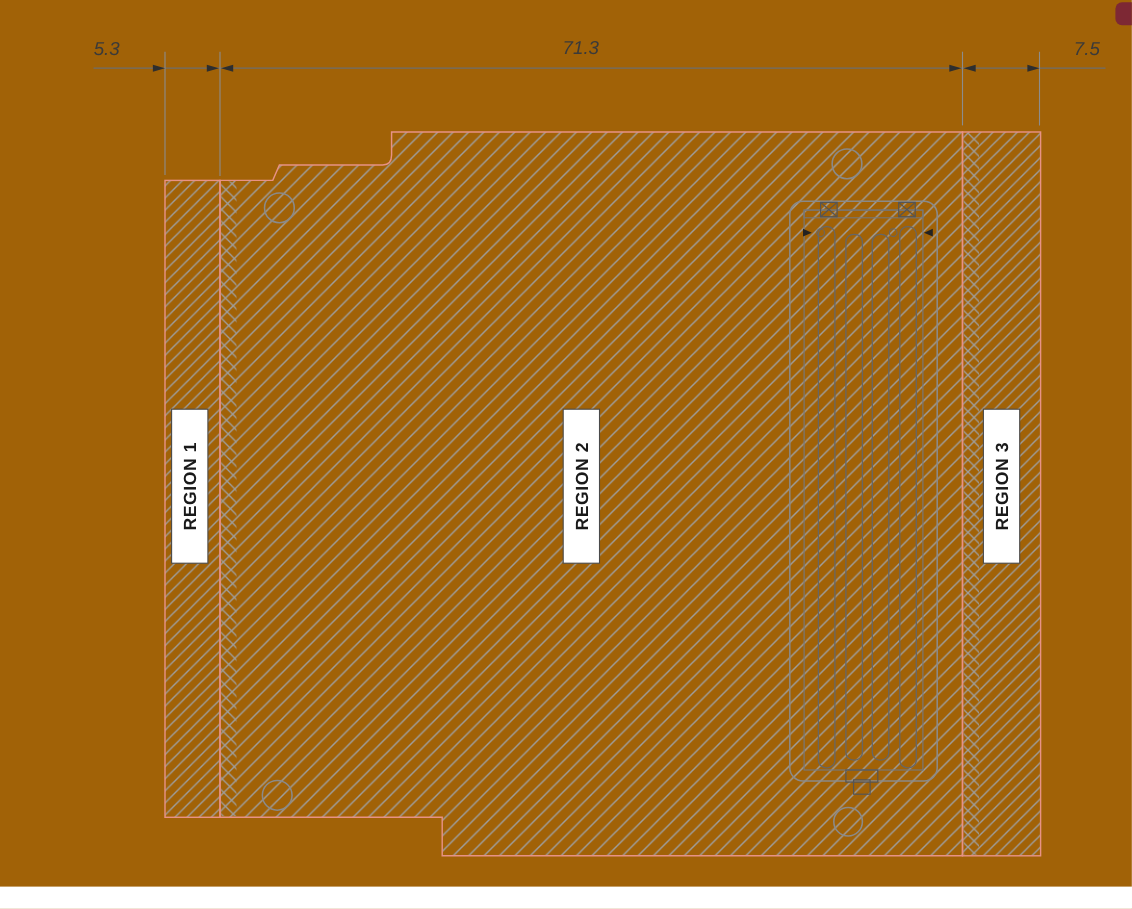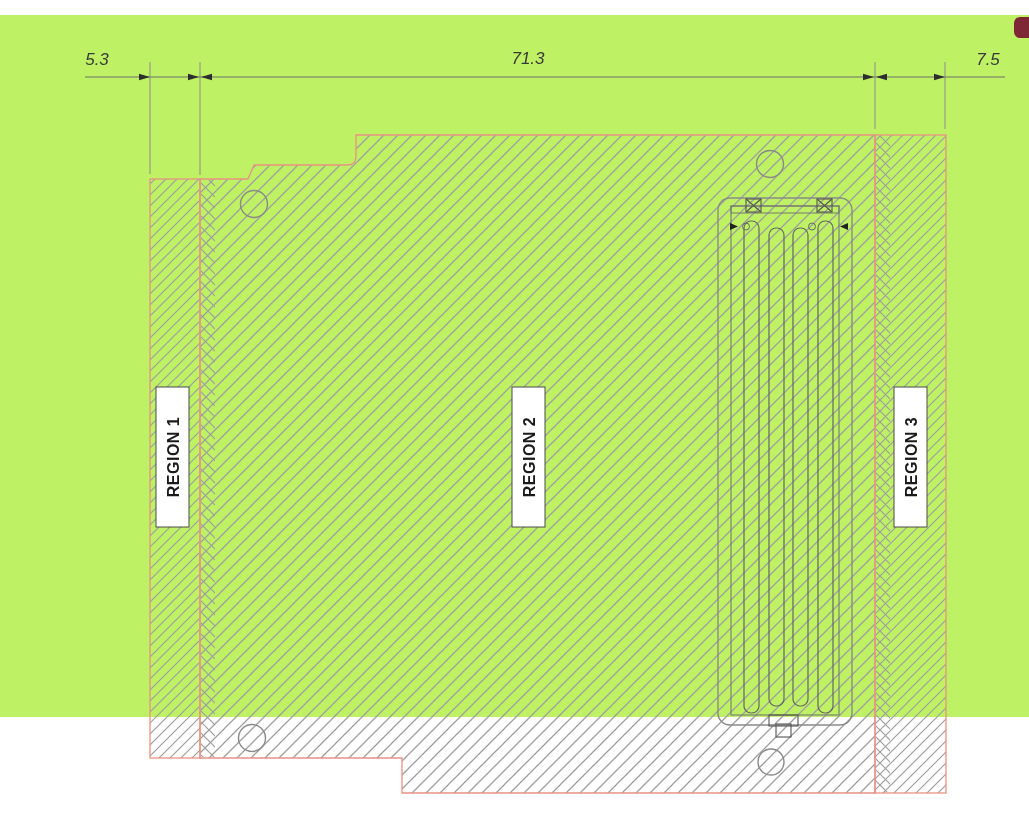--- a/index.html
+++ b/index.html
@@ -1,17 +1,17 @@
 <!DOCTYPE html>
 <html><head>
 <meta charset="utf-8">
 <style>
   html,body{margin:0;padding:0;background:#ffffff;width:1029px;height:826px;overflow:hidden;}
   body{font-family:"Liberation Sans", sans-serif;}
-  #stage{position:relative;width:1029px;height:702px;background:#bef264;margin-top:15px;}
+  #stage{position:relative;width:1029px;height:806px;background:#a16207;}
   svg{display:block;}
   .dimtext{font-family:"Liberation Sans", sans-serif;font-size:17px;font-style:italic;fill:#3a3a3a;}
   .regiontext{font-family:"Liberation Sans", sans-serif;font-size:16px;font-weight:bold;fill:#1a1a1a;letter-spacing:.5px;}
 </style>
 </head>
 <body>
 
 <div id="stage">
 <svg width="1029" height="826" viewBox="0 0 1029 826" xmlns="http://www.w3.org/2000/svg">
   <defs>

